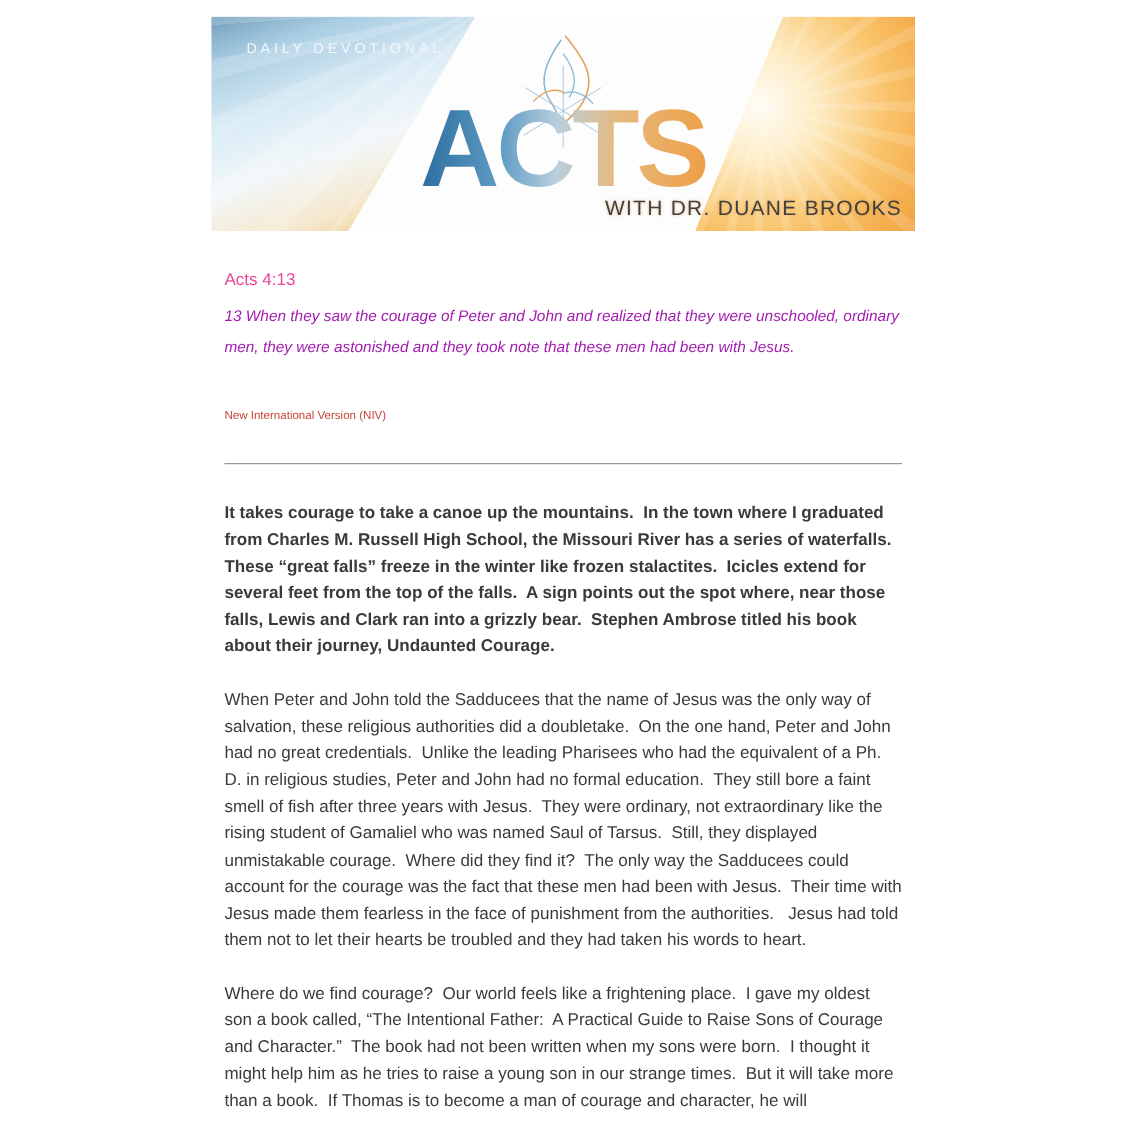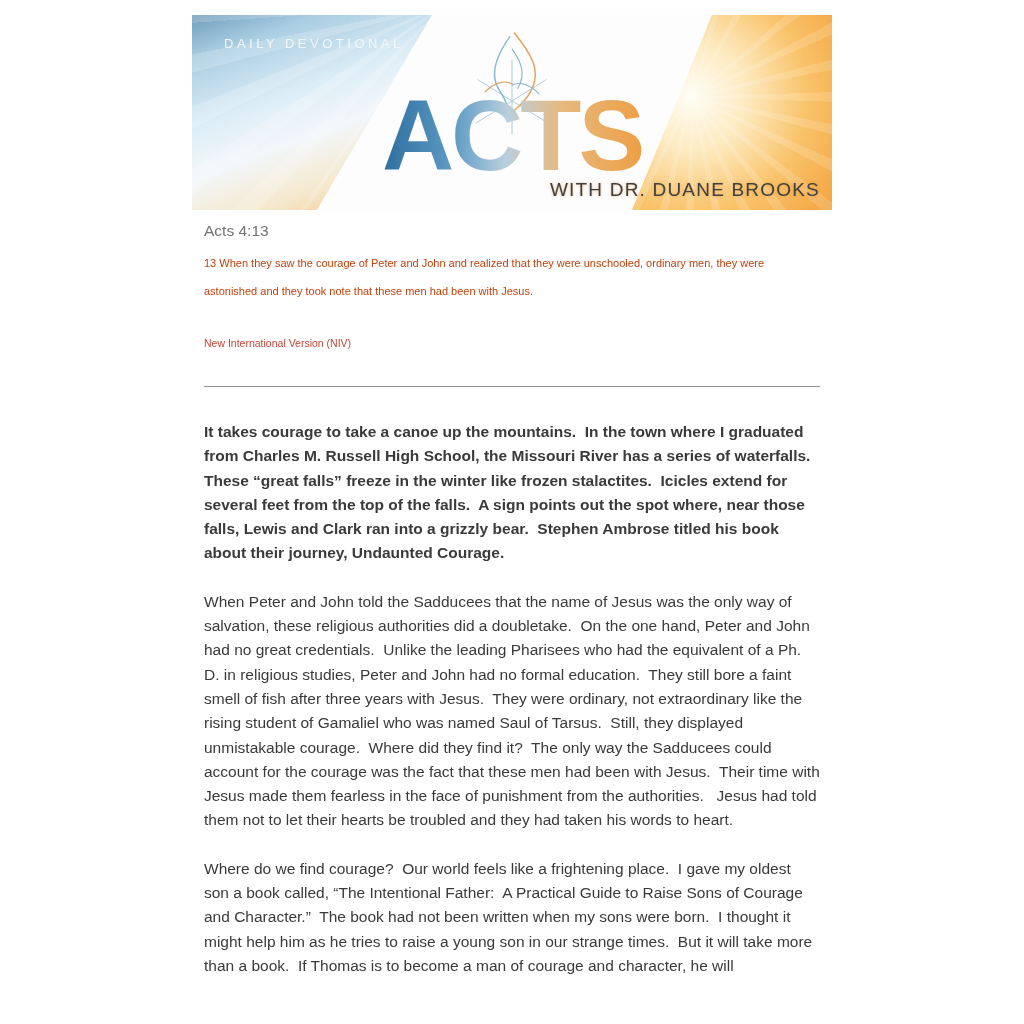--- a/index.html
+++ b/index.html
@@ -114,33 +114,34 @@
     font-size: 15px;
     color: #3c3c3c;
   }
 
   
   .content {
     padding: 0 12px 0 12px;
     color: #3a3a3a;
   }
   .ref {
-    margin-top: 12px;
+    margin-top: 36px;
     font-size: 15.5px;
-    color: #737373;
+    color: #ec4899;
   }
   .quote {
     margin: 9px 0 0 0;
-    color: #c2410c;
-    font-size: 11px;
+    font-style: italic;
+    color: #a21caf;
+    font-size: 14px;
     line-height: 28px;
     white-space: pre-wrap;
   }
   .version {
-    margin-top: 32px;
+    margin-top: 43px;
     color: #c44536;
     font-size: 10.5px;
   }
   hr.divider {
     border: none;
     border-top: 1px solid #8f8f8f;
     margin: 37px 0 0 0;
   }
   .content p.body-para {
     font-size: 15.5px;

